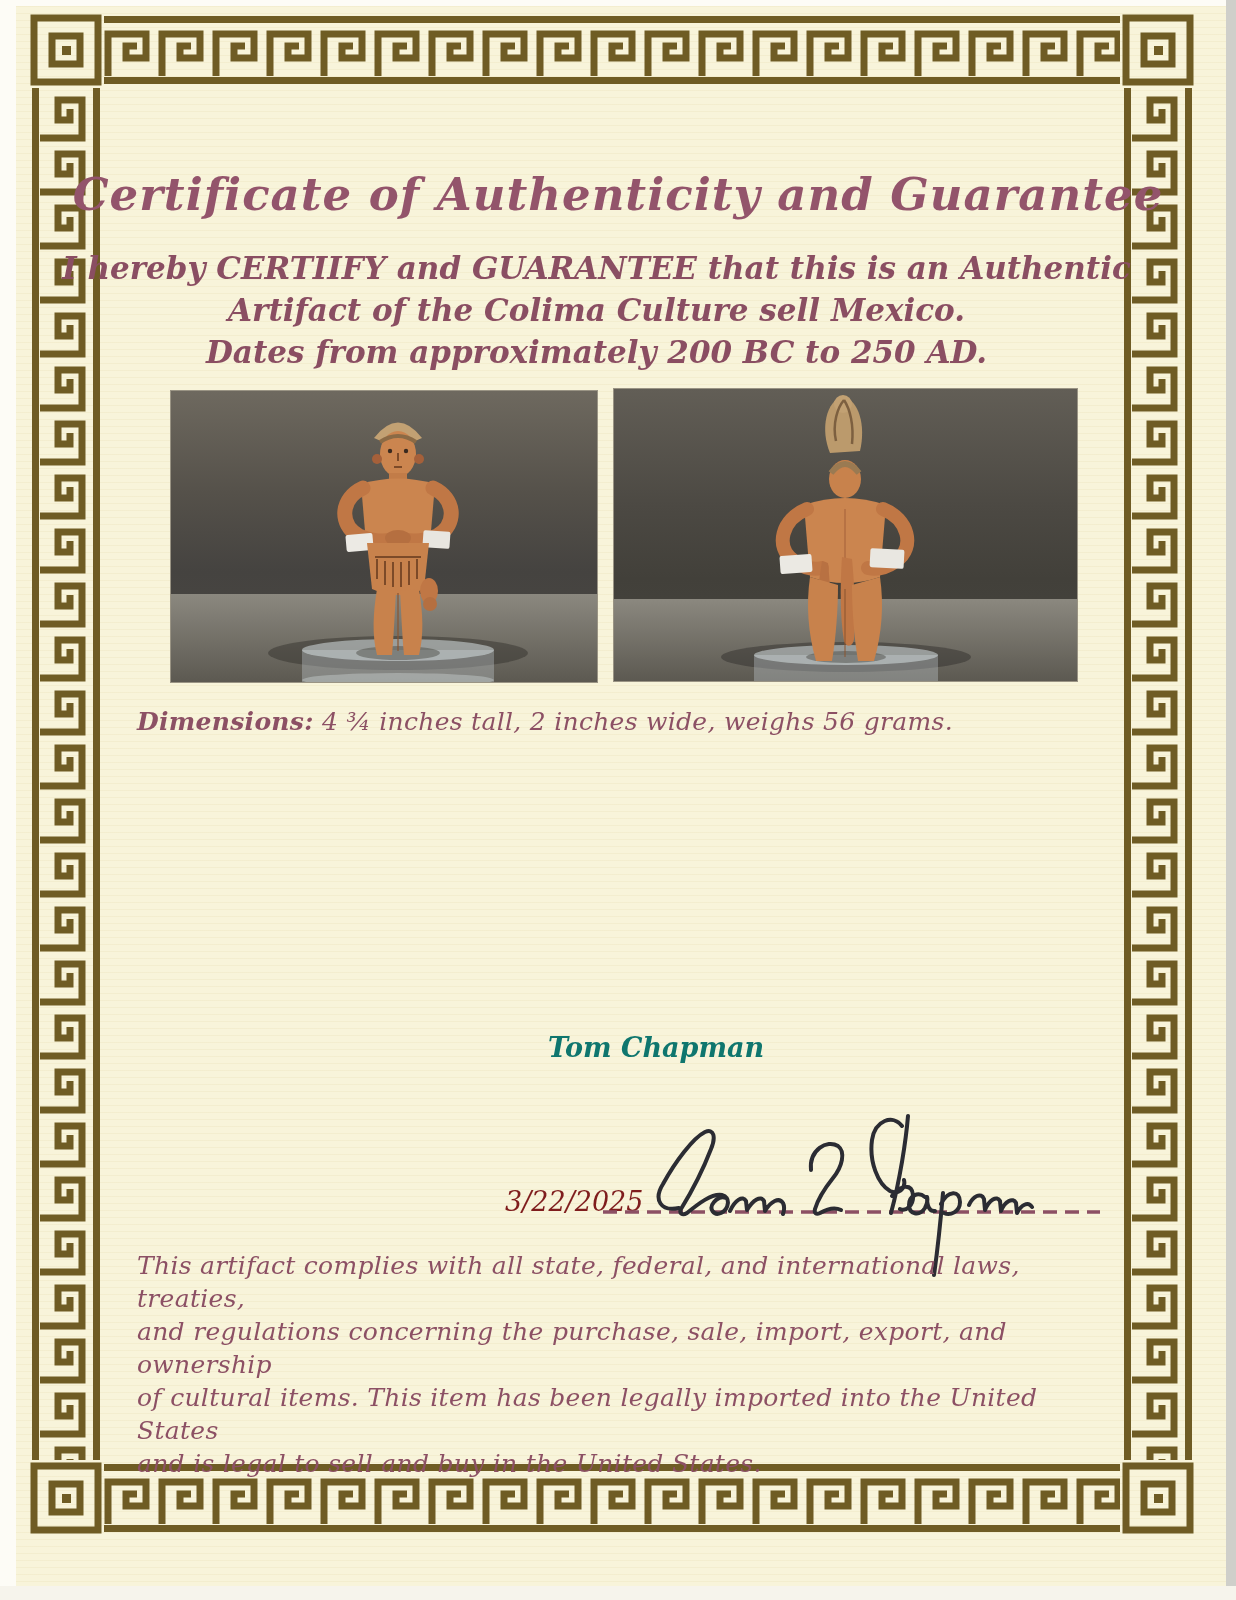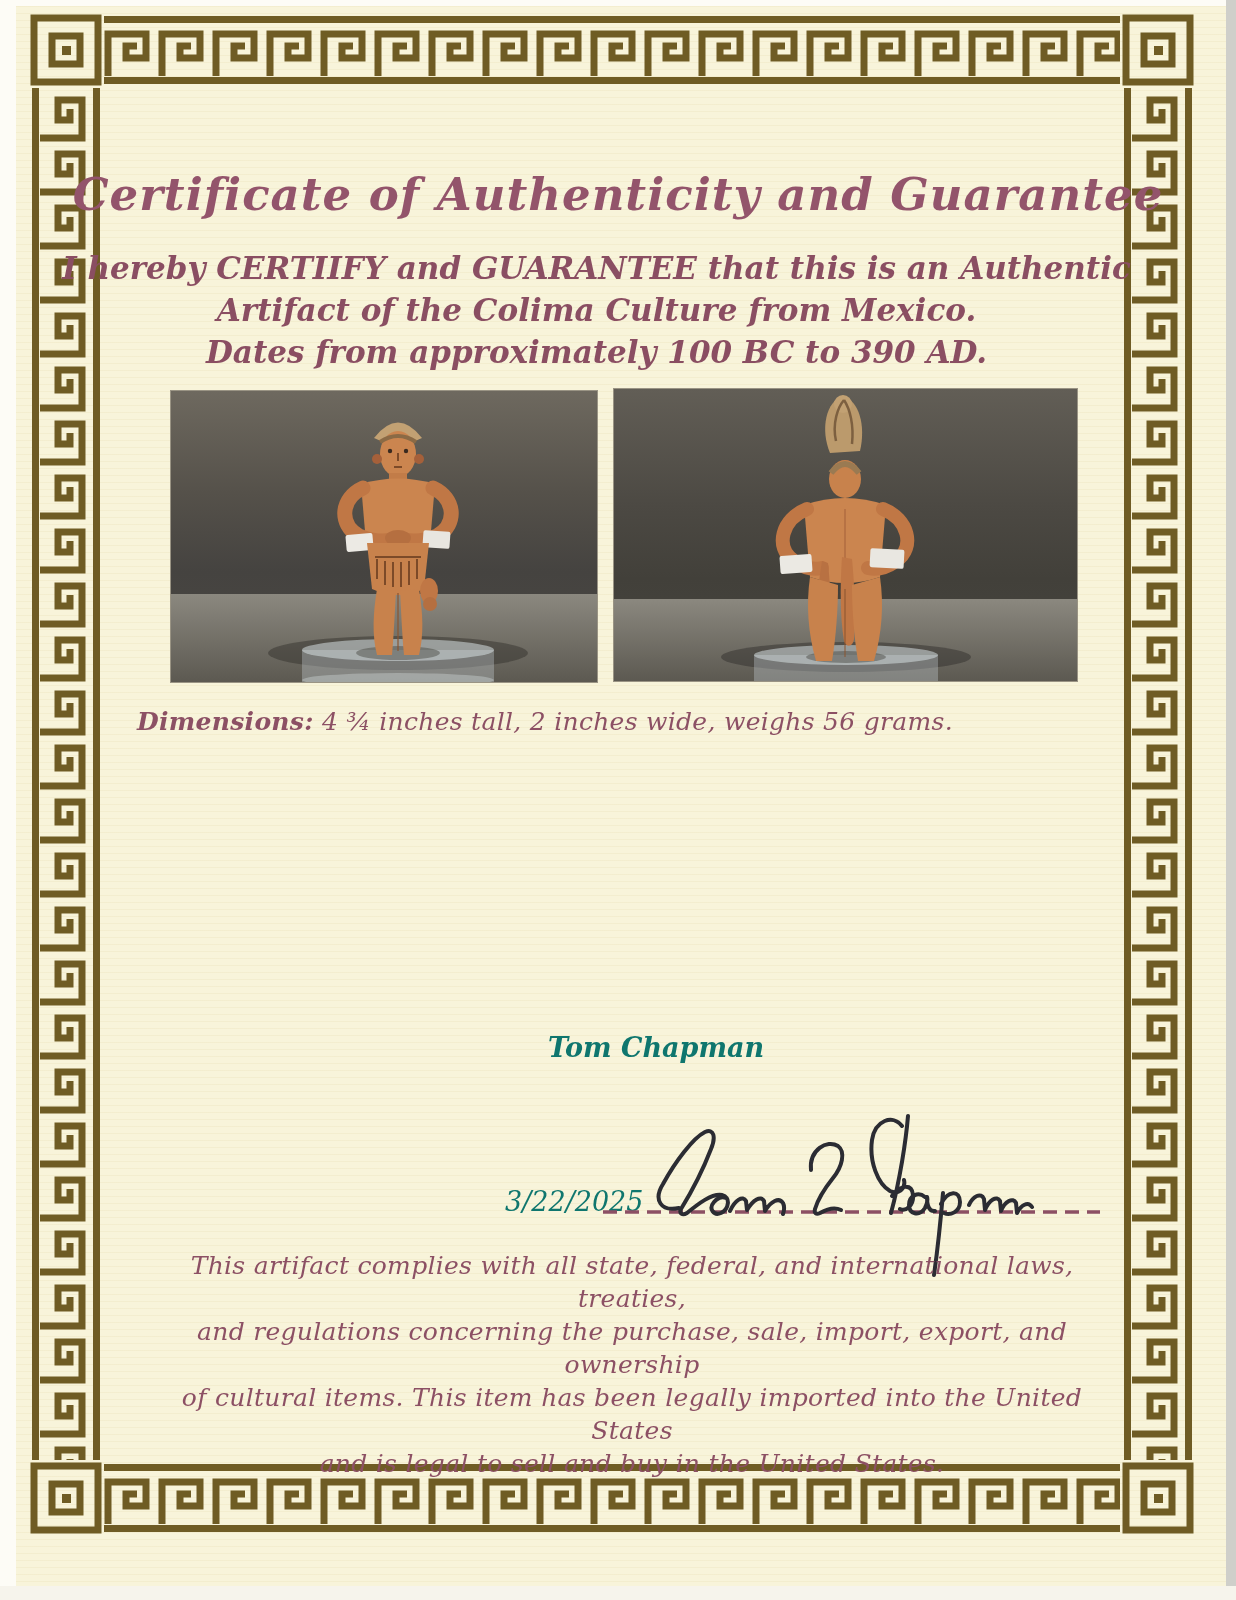--- a/index.html
+++ b/index.html
@@ -32,27 +32,27 @@
     font-size:31px; font-weight:bold; color:#8a4e62; line-height:42px;
   }
   .photo{position:absolute; border:1px solid #9a9484; box-sizing:border-box;}
   .photo svg{display:block;}
 
   .para{
     position:absolute; left:137px; width:990px;
     font-size:25px; line-height:33px; letter-spacing:0.3px;
   }
   .para b{font-weight:bold;margin-top:41px;}
-  .pre{white-space:pre-line;text-align:center;}
+  .pre{white-space:pre-line;}
 
   .signer{
     position:absolute; left:548px; font-size:27px; font-weight:bold; color:#0f766e;
   }
   .date{
-    position:absolute; left:505px; top:1186px; font-size:27px; color:#0f766e;
+    position:absolute; left:505px; top:1186px; font-size:27px; color:#7f1d1d;
   }
   .sig-wrap{position:absolute; left:595px; top:1112px; width:530px; height:180px; pointer-events:none;}
 </style>
 </head>
 <body>
 
 <div class="scan">
 
   <svg width="0" height="0" style="position:absolute" aria-hidden="true">
     <defs>
@@ -124,22 +124,22 @@
   </svg>
   <svg class="b-strip" style="left:1120px;top:88px" width="76" height="1372">
     <rect x="4" y="0" width="7" height="1372" fill="#6f5c24"></rect>
     <rect x="65" y="0" width="7" height="1372" fill="#6f5c24"></rect>
     <rect width="76" height="1372" fill="url(#mv)"></rect>
   </svg>
 
   <div class="title">Certificate of Authenticity and Guarantee</div>
   <div class="statement">
     <div>I hereby CERTIIFY and GUARANTEE that this is an Authentic</div>
-    <div>Artifact of the Colima Culture from Mexico.</div>
-    <div>Dates from approximately 100 BC to 390 AD.</div>
+    <div>Artifact of the Colima Culture sell Mexico.</div>
+    <div>Dates from approximately 200 BC to 250 AD.</div>
   </div>
 
   <div class="photo" style="left:170px;top:390px;width:428px;height:293px" aria-label="Front view of Colima terracotta merchant tomb figure on acrylic stand">
     <svg width="426" height="291" viewBox="0 0 426 291">
       <rect width="426" height="291" fill="url(#bgF)"></rect>
       <rect y="203" width="426" height="88" fill="url(#floorG)"></rect>
       <ellipse cx="227" cy="262" rx="130" ry="17" fill="#2e2c28" opacity="0.45"></ellipse>
 
       <rect x="131" y="259" width="192" height="32" fill="#c8d2d6" opacity="0.35"></rect>
       <ellipse cx="227" cy="259" rx="96" ry="11" fill="#d5dee0" opacity="0.55"></ellipse>

